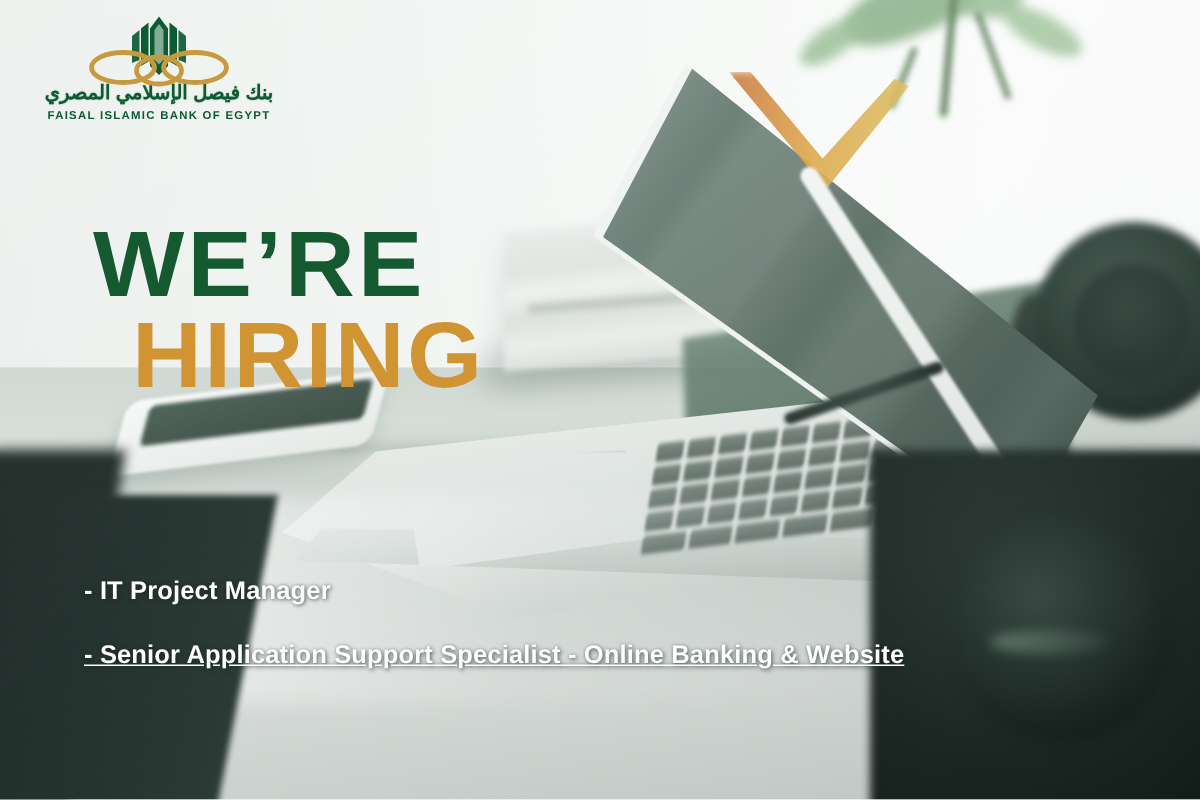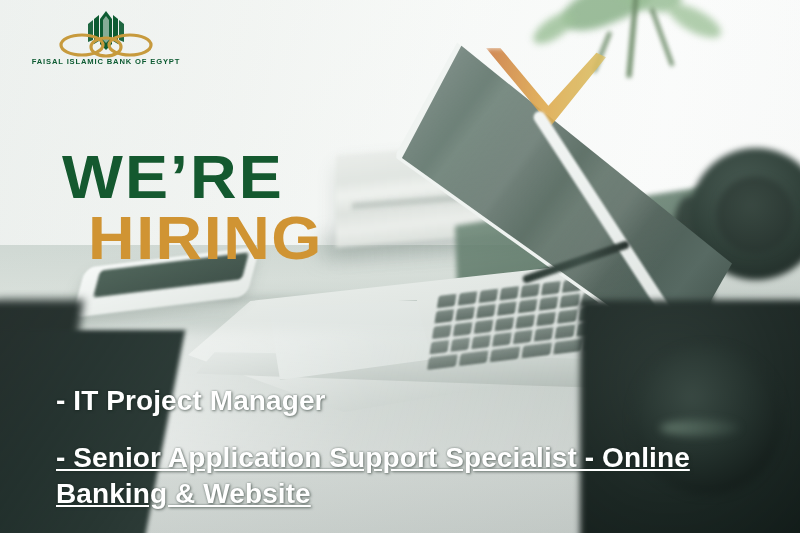--- a/index.html
+++ b/index.html
@@ -263,21 +263,21 @@
   }
   .h-hiring{
     font-size:62px; font-weight:bold; color:#d09433;
     letter-spacing:1.5px; line-height:.96;
     margin-left:26px; margin-top:2px;
     transform:scaleX(1.04); transform-origin:left center;
   }
 
   .jobs{ position:absolute; left:56px; top:383px; width:724px; }
   .job-line{
-    color:#ffffff; font-weight:bold; font-size:28px; line-height:1.26;
+    color:#ffffff; font-weight:bold; font-size:17px; line-height:1.26;
     text-shadow:1px 1px 3px rgba(25,40,33,.55), 0 0 2px rgba(20,35,28,.35);
     letter-spacing:.1px;
   }
   .job-line.second{ margin-top:22px;text-decoration:underline; }
 </style>
 </head>
 <body>
 
 <div class="poster">
 
@@ -413,20 +413,21 @@
         <path d="M27 6 L30 10 L30 30 L27 33 L24 30 L24 10 Z" fill="#e9efea" opacity=".55"></path>
       </svg>
       <svg class="rings" width="96" height="26" viewBox="0 0 96 26">
         <g fill="none" stroke="#c79a3d" stroke-width="3.2">
           <ellipse cx="24" cy="13" rx="21" ry="10"></ellipse>
           <ellipse cx="72" cy="13" rx="21" ry="10"></ellipse>
           <ellipse cx="48" cy="15" rx="15" ry="9"></ellipse>
         </g>
       </svg>
     </div>
+    <div class="logo-ar">بنك فيصل الإسلامي المصري</div>
     <div class="logo-en">FAISAL ISLAMIC BANK OF EGYPT</div>
   </div>
 
   <div class="headline">
     <div class="h-were">WE’RE</div>
     <div class="h-hiring">HIRING</div>
   </div>
 
   <div class="jobs">
     <div class="job-line">- IT Project Manager</div>

